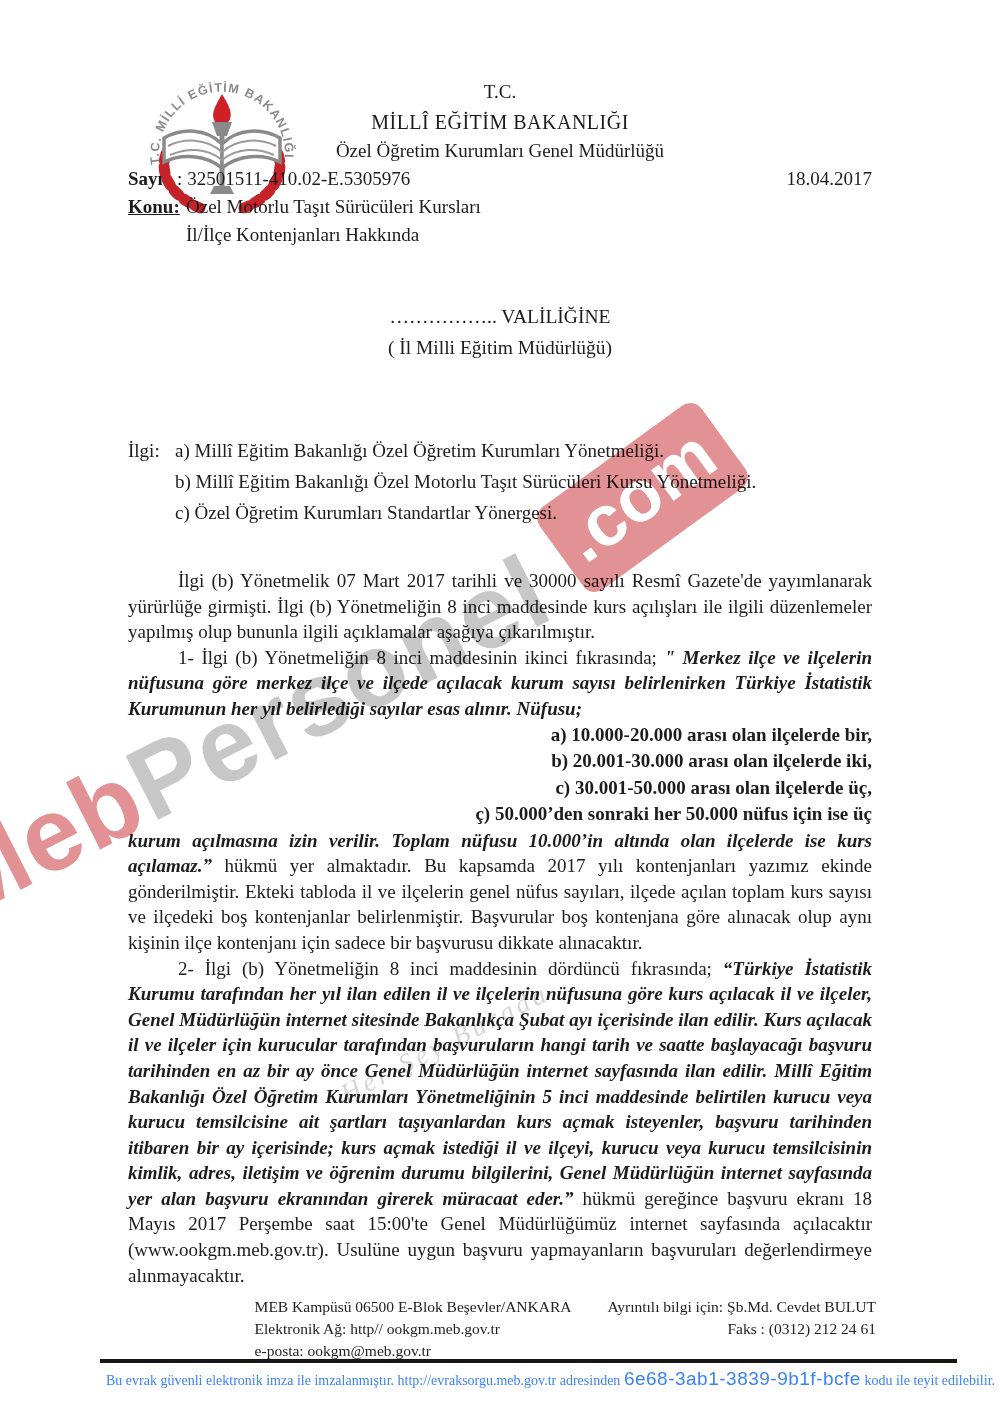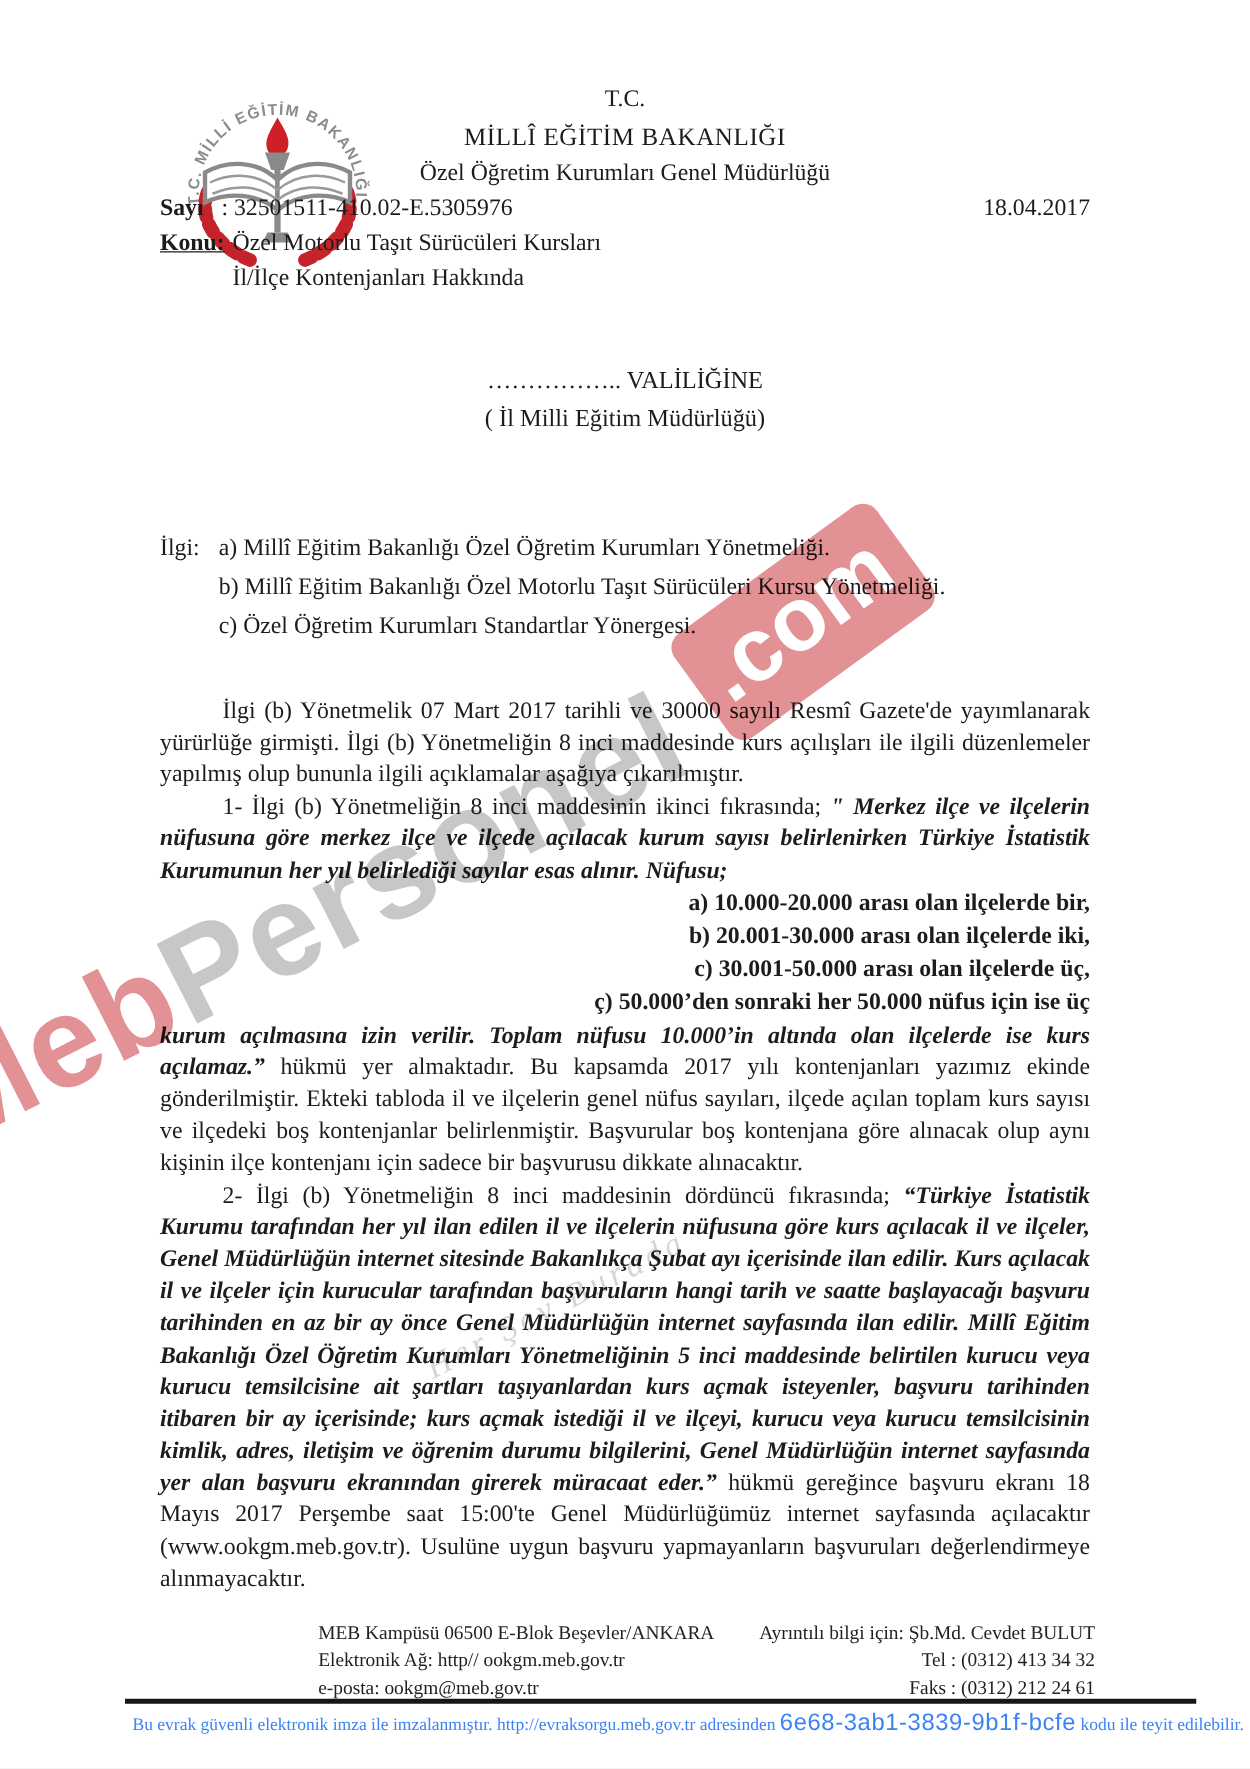--- a/index.html
+++ b/index.html
@@ -8,21 +8,21 @@
     width:1000px;height:1415px;
     margin:0 auto;
     background:#ffffff;
     font-family:"Liberation Serif", serif;
     color:#1c1c1c;
     overflow:hidden;
   }
   .content{position:relative;margin:0 128px;width:744px;}
 
   
-  .letterhead{padding-top:66px;text-align:center;line-height:1.5;}
+  .letterhead{padding-top:66px;text-align:center;line-height:1.5;margin-top:12px;}
   .lh-tc{font-size:19px;}
   .lh-ministry{font-size:20px;letter-spacing:.5px;}
   .lh-dept{font-size:19px;}
 
   .logo{position:absolute;left:136px;top:64px;width:172px;height:154px;}
 
   
   .doc-meta{font-size:19px;line-height:28px;}
   .sayi-row{display:flex;justify-content:space-between;align-items:baseline;}
   .b{font-weight:bold;}
@@ -172,21 +172,20 @@
   </div>
 
   <div class="footer">
     <div class="footer-left">
       <div>MEB  Kampüsü 06500 E-Blok  Beşevler/ANKARA</div>
       <div>Elektronik Ağ: http// ookgm.meb.gov.tr</div>
       <div>e-posta: ookgm@meb.gov.tr</div>
     </div>
     <div class="footer-right">
       <div>Ayrıntılı bilgi için:  Şb.Md.  Cevdet BULUT</div>
-      <div>Tel :  (0312) 413 34 32</div>
       <div>Faks :  (0312) 212 24 61</div>
     </div>
   </div>
 
   <div class="rule"></div>
 
   <div class="verify">
     <span>Bu evrak güvenli elektronik imza ile imzalanmıştır. http://evraksorgu.meb.gov.tr adresinden</span>
     <span class="code">6e68-3ab1-3839-9b1f-bcfe</span>
     <span>kodu ile teyit edilebilir.</span>

